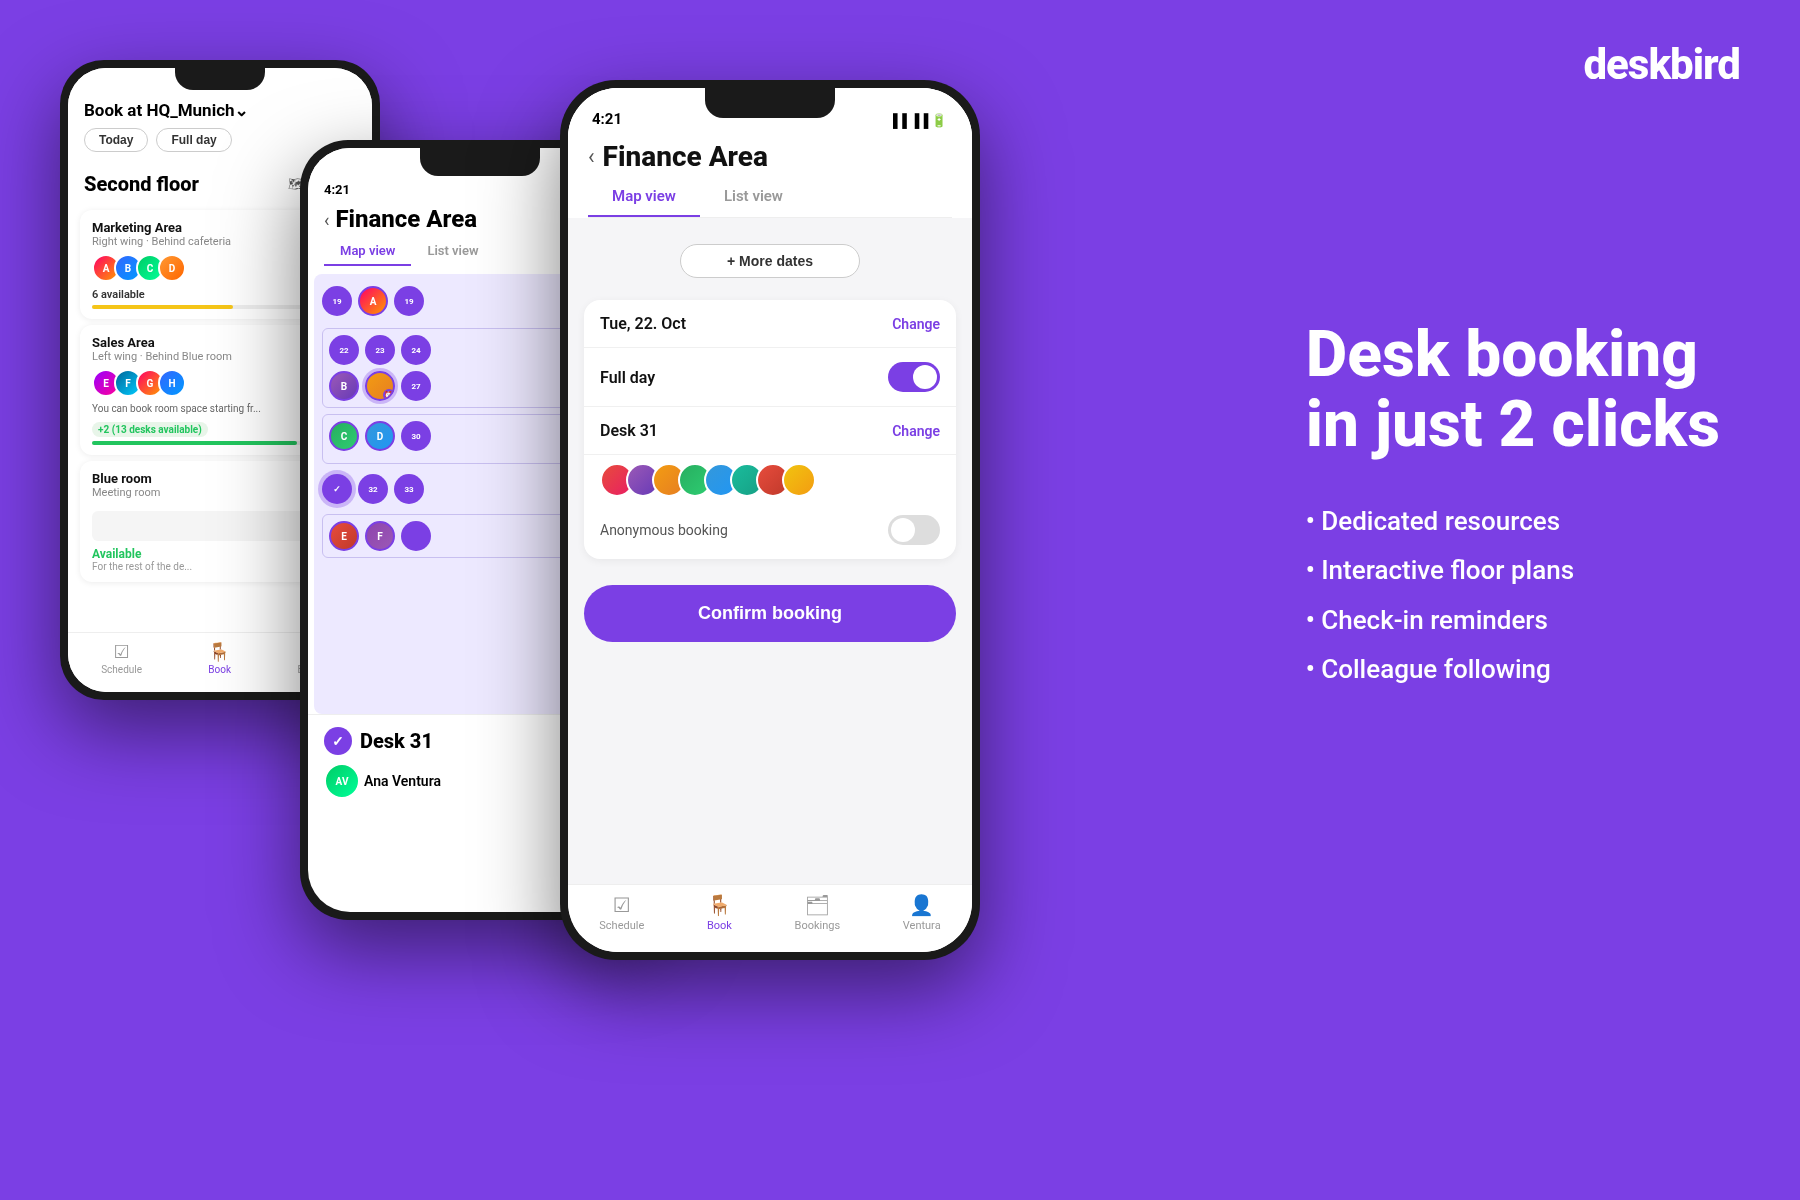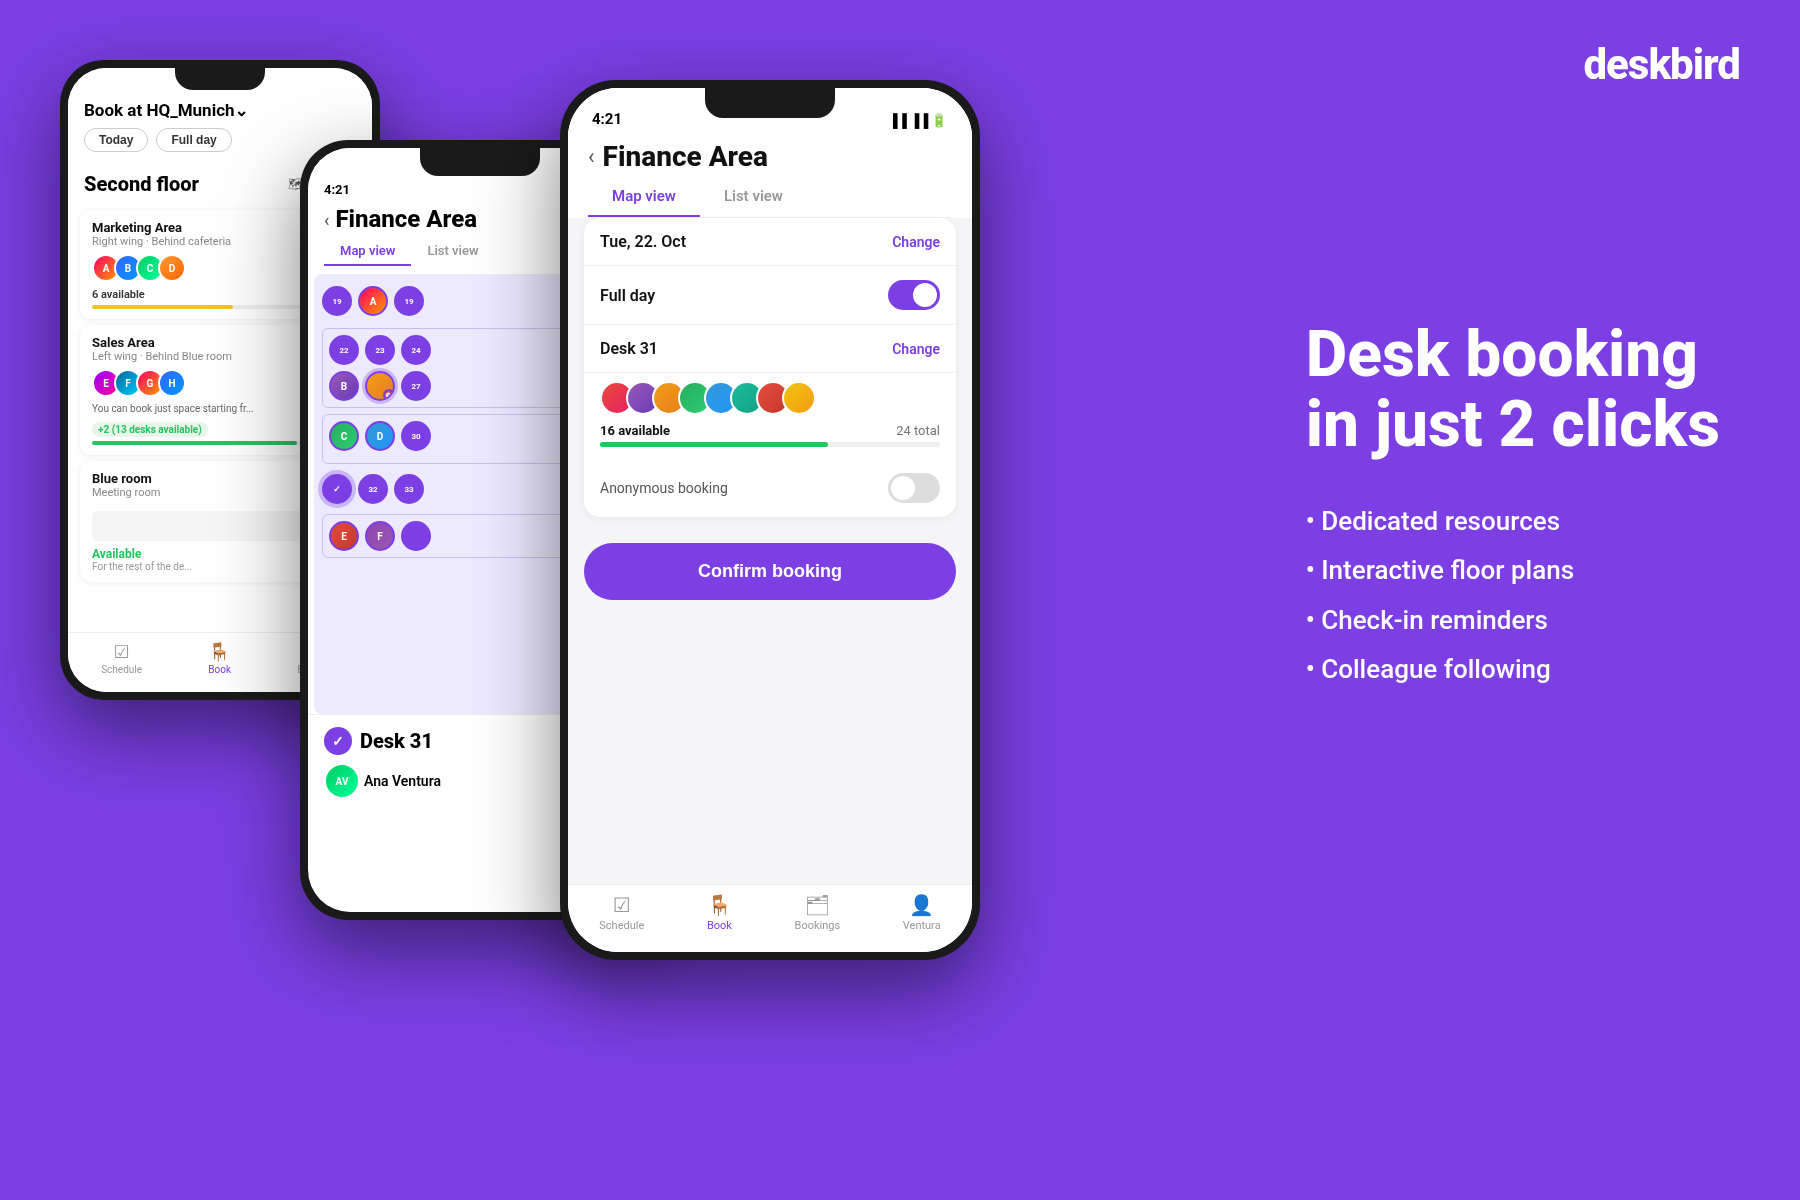--- a/index.html
+++ b/index.html
@@ -548,21 +548,21 @@
 
       <div class="area-card">
         <div class="area-name">Sales Area</div>
         <div class="area-sub">Left wing · Behind Blue room</div>
         <div class="avatars">
           <div class="avatar-circle av5">E</div>
           <div class="avatar-circle av6">F</div>
           <div class="avatar-circle av1">G</div>
           <div class="avatar-circle av2">H</div>
         </div>
-        <div class="book-note">You can book just space starting fr...</div>
+        <div class="book-note">You can book room space starting fr...</div>
         <div style="margin-top:4px;">
           <span class="plus-badge">+2 (13 desks available)</span>
         </div>
         <div class="avail-bar-bg">
           <div class="avail-bar bar-green"></div>
         </div>
       </div>
 
       <div class="blue-room">
         <div style="display:flex; justify-content:space-between; align-items:start;">
@@ -694,20 +694,23 @@
         </div>
         <div class="p3-tabs">
           <div class="p3-tab active">Map view</div>
           <div class="p3-tab">List view</div>
         </div>
       </div>
 
       <div class="p3-content">
 
         
+        <div style="display:flex; justify-content:center; margin:12px 0 8px;">
+          <button class="more-dates-btn">+ More dates</button>
+        </div>
 
         
         <div class="overview-card">
 
           <div class="overview-row">
             <span class="row-label">Tue, 22. Oct</span>
             <span class="change-link">Change</span>
           </div>
 
           <div class="overview-row">
@@ -724,29 +727,20 @@
             <div class="desk-avtar da1"></div>
             <div class="desk-avtar da2"></div>
             <div class="desk-avtar da3"></div>
             <div class="desk-avtar da4"></div>
             <div class="desk-avtar da5"></div>
             <div class="desk-avtar da6"></div>
             <div class="desk-avtar da7"></div>
             <div class="desk-avtar da8"></div>
           </div>
 
-          <div style="padding:4px 16px 12px;">
-            <div style="display:flex; justify-content:space-between; font-size:13px; margin-bottom:4px;">
-              <span style="font-weight:700; color:#111;">16 available</span>
-              <span style="color:#777;">24 total</span>
-            </div>
-            <div style="height:5px; background:#eee; border-radius:3px;">
-              <div style="height:5px; background:#22C55E; border-radius:3px; width:67%;"></div>
-            </div>
-          </div>
 
           <div class="overview-row">
             <span style="font-size:14px; color:#555;">Anonymous booking</span>
             <div class="toggle toggle-off"></div>
           </div>
         </div>
 
         
         <button class="confirm-btn">Confirm booking</button>
 

